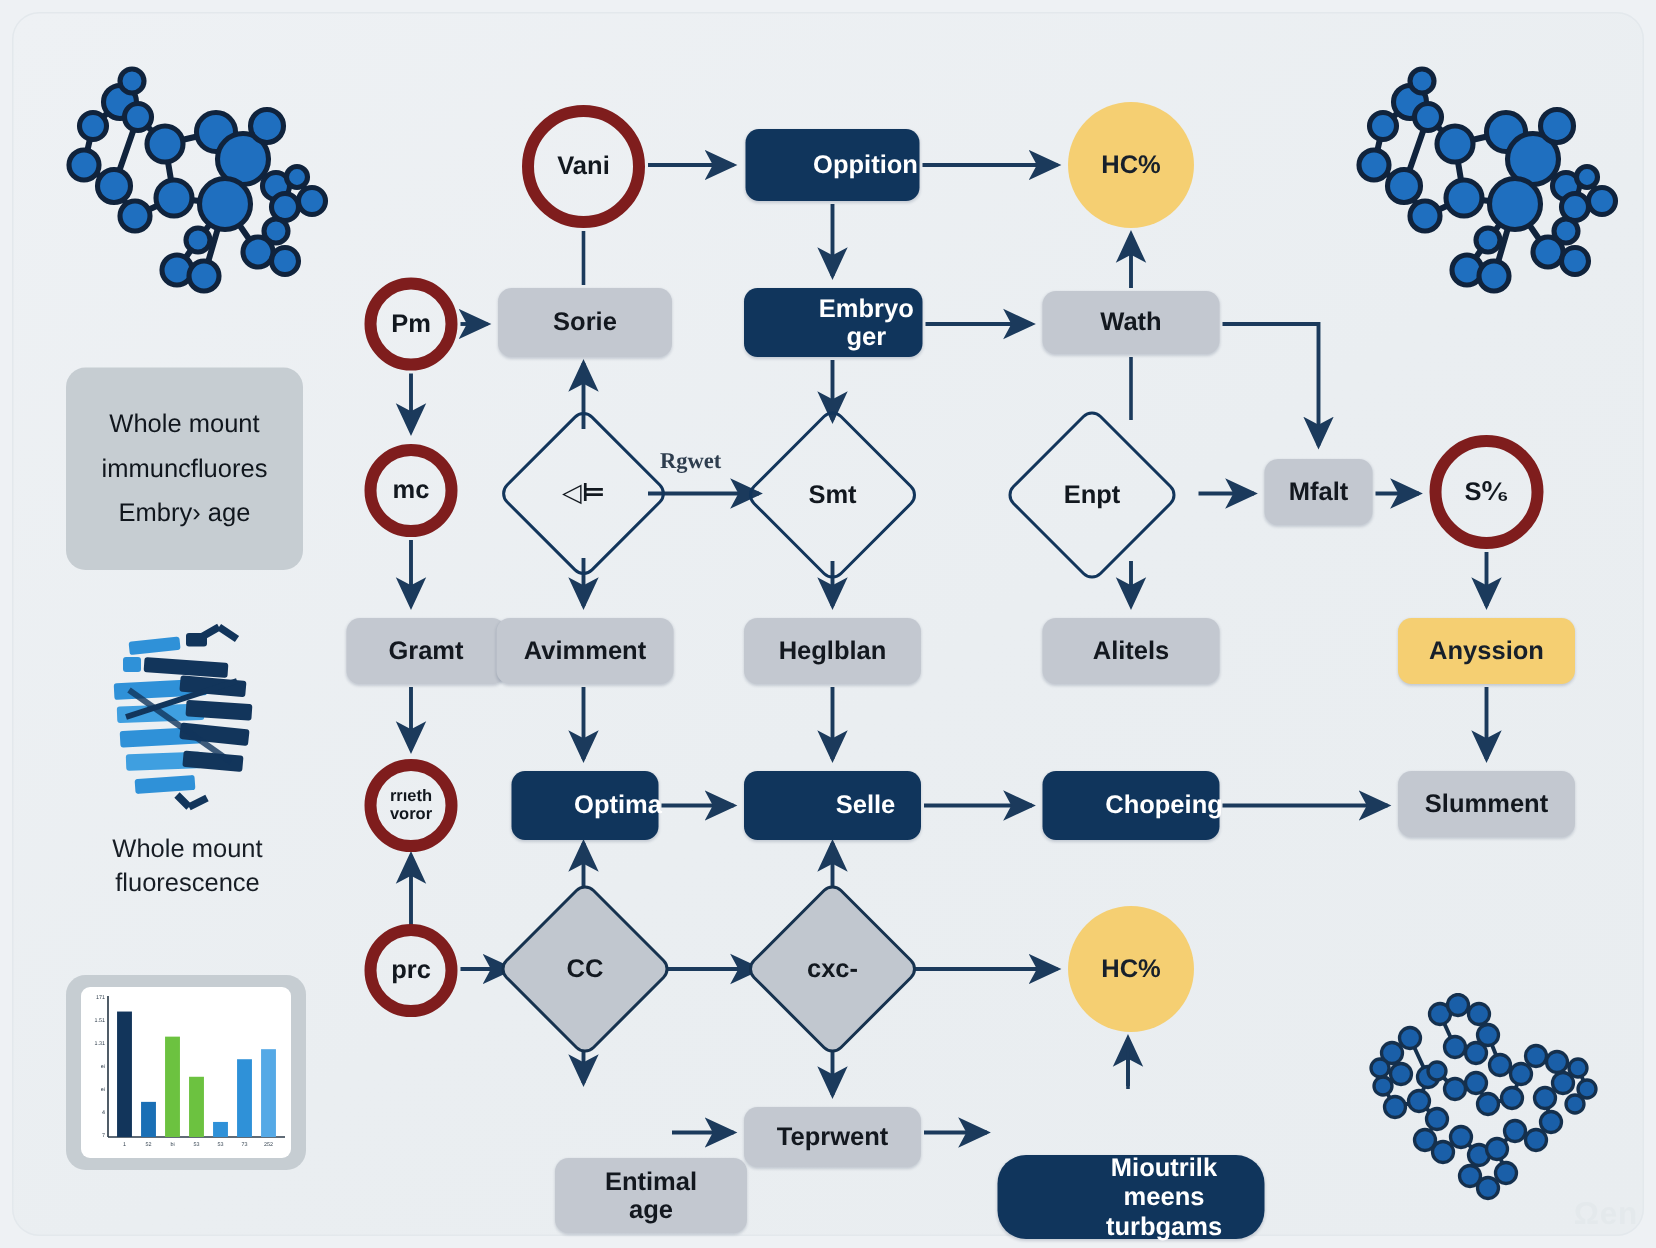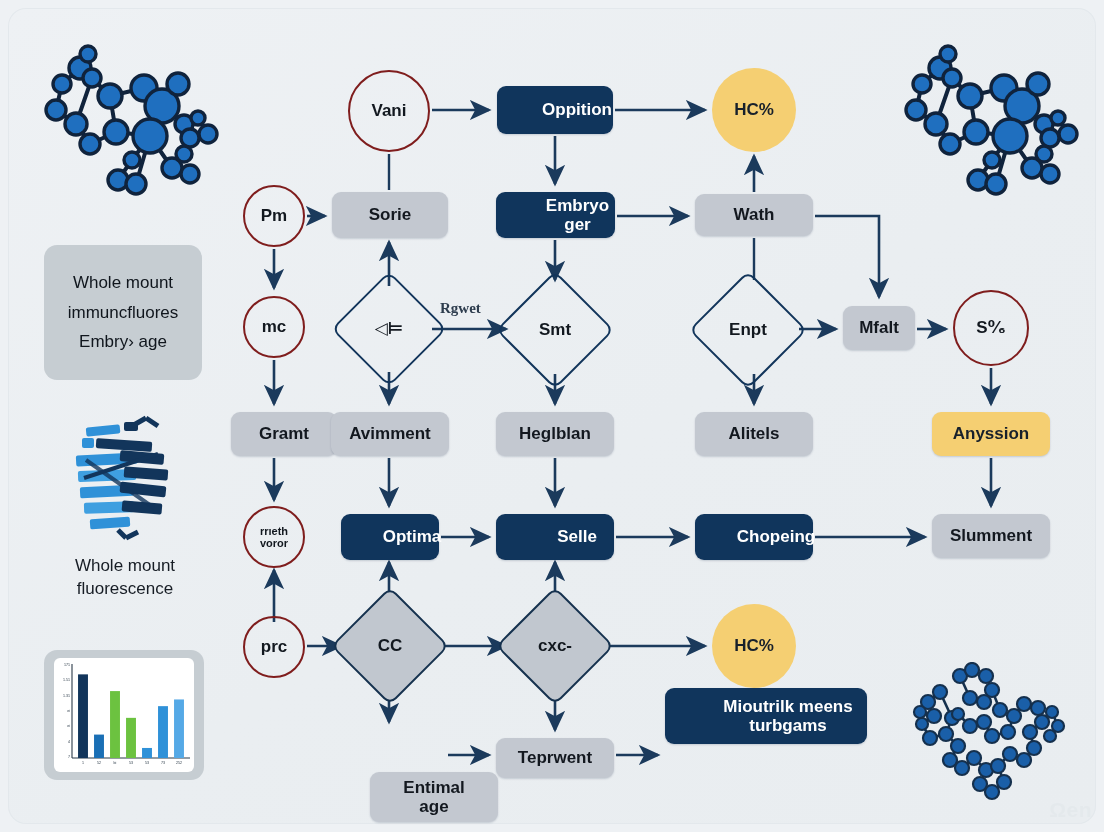--- a/index.html
+++ b/index.html
@@ -42,21 +42,21 @@
   .rect.dark{background:#10355c;color:#ffffff;padding-left:44px;}
   .rect.gray{background:#c3c8d0;color:#13181f;}
   .rect.yellow{background:#f5cf72;color:#17202b;}
 
   .circle{
     border-radius:50%;
     font-weight:700;font-size:17px;
   }
   .circle.outline{
     background:transparent;color:#12181f;
-    border:2px solid #7f1d1d;
+    border:8px solid #7f1d1d;
   }
   .circle.yellow{background:#f5cf72;color:#17202b;}
 
   .diamond{
     font-weight:700;font-size:17px;color:#12181f;
   }
   .diamond .dbox{
     position:absolute;left:0;top:0;width:100%;height:100%;
     transform:rotate(45deg);
     border-radius:9px;
@@ -381,21 +381,21 @@
         <span>mc</span>
       </div>
       <div class="node diamond outline" style="left: 348px; top: 288px; width: 82px; height: 82px;">
         <div class="dbox"></div>
         <span class="dlabel">◁⊨</span>
       </div>
       <div class="node diamond outline" style="left: 513px; top: 288px; width: 84px; height: 84px;">
         <div class="dbox"></div>
         <span class="dlabel">Smt</span>
       </div>
-      <div class="node diamond outline" style="left: 706px; top: 288px; width: 84px; height: 84px;">
+      <div class="node diamond outline" style="left: 686px; top: 288px; width: 84px; height: 84px;">
         <div class="dbox"></div>
         <span class="dlabel">Enpt</span>
       </div>
       <div class="node rect gray" style="left: 843px; top: 306px; width: 72px; height: 44px;">
         <span>Mfalt</span>
       </div>
       <div class="node circle outline" style="left: 953px; top: 290px; width: 76px; height: 76px;">
         <span>S⁰⁄₆</span>
       </div>
       <div class="node rect gray" style="left: 231px; top: 412px; width: 106px; height: 44px;">
@@ -441,21 +441,21 @@
       </div>
       <div class="node circle yellow" style="left: 712px; top: 604px; width: 84px; height: 84px;">
         <span>HC%</span>
       </div>
       <div class="node rect gray" style="left: 334px; top: 772px; width: 128px; height: 50px; margin-left: 36px;">
         <span>Entimal<br>age</span>
       </div>
       <div class="node rect gray" style="left: 496px; top: 738px; width: 118px; height: 40px;">
         <span>Teprwent</span>
       </div>
-      <div class="node rect dark" style="left: 665px; top: 688px; width: 202px; height: 56px;">
+      <div class="node rect dark" style="left: 665px; top: 770px; width: 178px; height: 56px; border-radius: 19px;">
         <span>Mioutrilk meens<br>turbgams</span>
       </div>
     </div>
 
   <div id="edge-label-layer">
       <div class="edge-label" style="left: 440px; top: 300px; font-family: Liberation Serif, serif;">Rgwet</div>
     </div>
 
   <div class="watermark">Ωen</div>
 </div>

